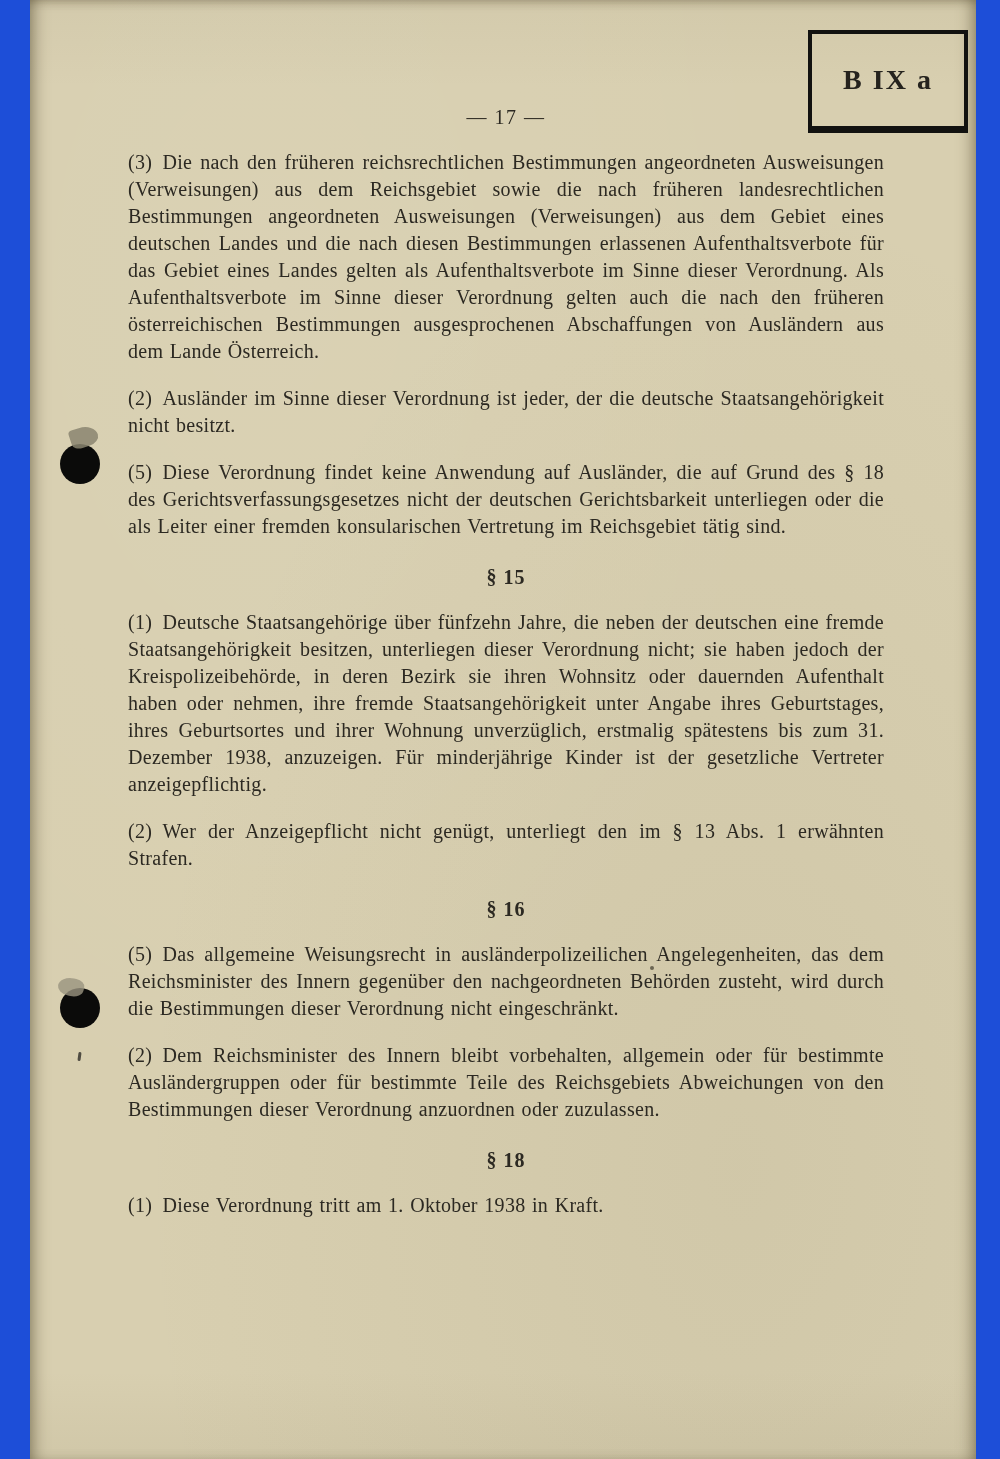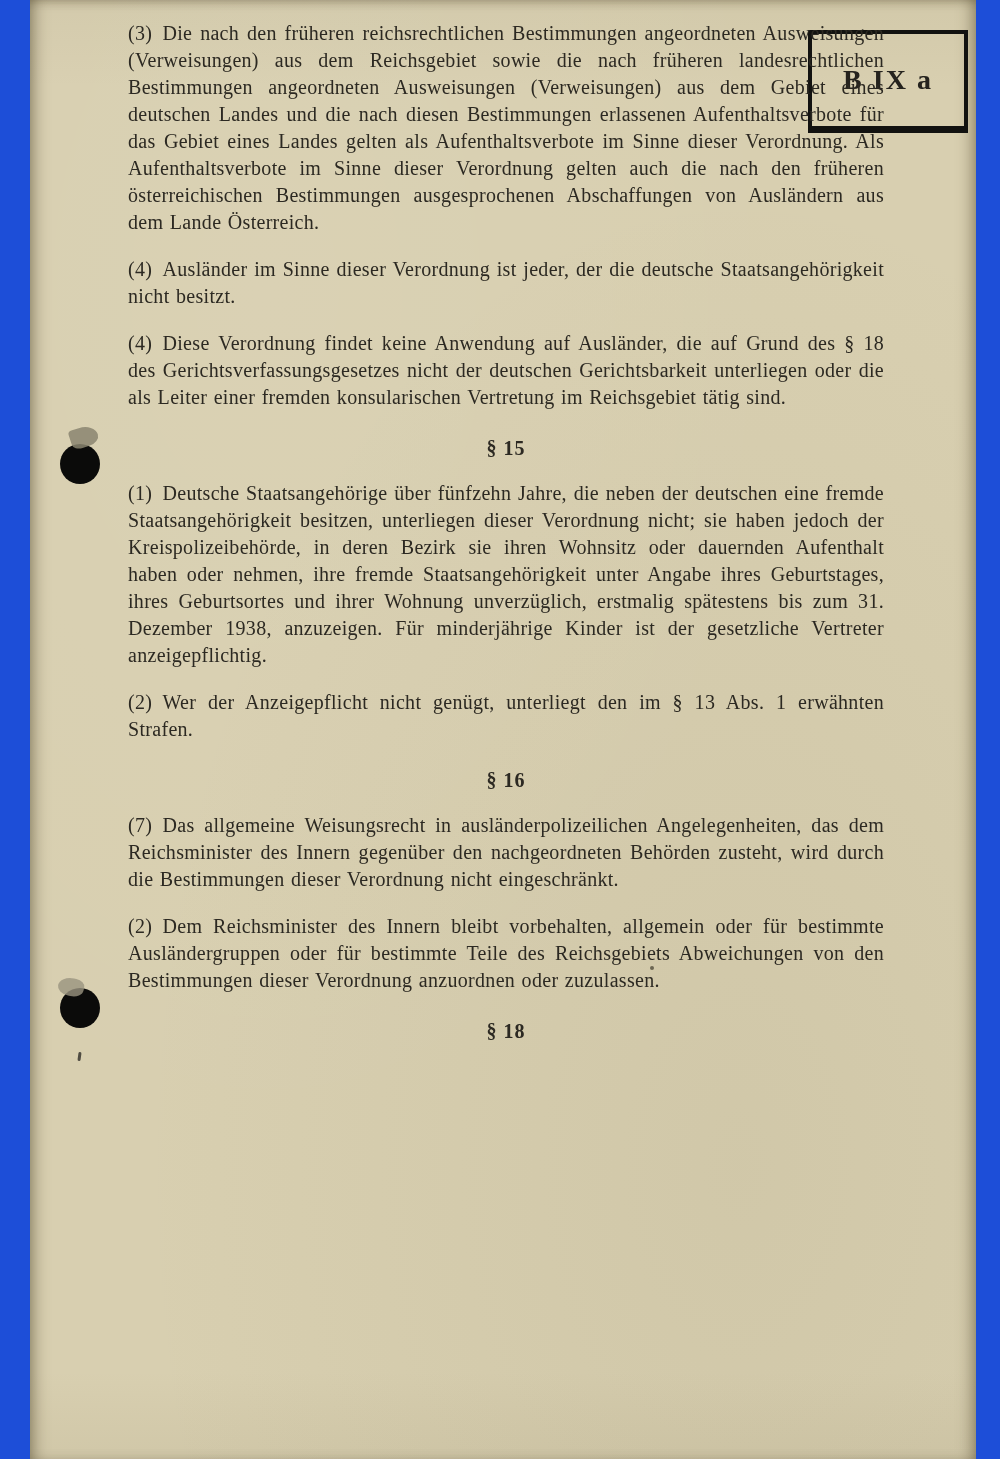--- a/index.html
+++ b/index.html
@@ -145,31 +145,33 @@
     <div class="corner-box">
       <span class="corner-label">B IX a</span>
     </div>
 
     <div class="punch punch-1"></div>
     <div class="punch punch-2"></div>
     <div class="stray-mark"></div>
     <div class="stray-dot"></div>
 
     <div class="content">
+      <div class="page-number">— 17 —</div>
 
       <p class="para">(3) Die nach den früheren reichsrechtlichen Bestimmungen angeordneten Ausweisungen (Verweisungen) aus dem Reichsgebiet sowie die nach früheren landesrechtlichen Bestimmungen angeordneten Ausweisungen (Verweisungen) aus dem Gebiet eines deutschen Landes und die nach diesen Bestimmungen erlassenen Aufenthaltsverbote für das Gebiet eines Landes gelten als Aufenthaltsverbote im Sinne dieser Verordnung. Als Aufenthaltsverbote im Sinne dieser Verordnung gelten auch die nach den früheren österreichischen Bestimmungen ausgesprochenen Abschaffungen von Ausländern aus dem Lande Österreich.</p>
 
-      <p class="para">(4) Ausländer im Sinne dieser Verordnung ist jeder, der die deutsche Staatsangehörigkeit nicht besitzt.</p>
-      <p class="para">(4) Diese Verordnung findet keine Anwendung auf Ausländer, die auf Grund des § 18 des Gerichtsverfassungsgesetzes nicht der deutschen Gerichtsbarkeit unterliegen oder die als Leiter einer fremden konsularischen Vertretung im Reichsgebiet tätig sind.</p>
+      <p class="para">(2) Ausländer im Sinne dieser Verordnung ist jeder, der die deutsche Staatsangehörigkeit nicht besitzt.</p>
+      <p class="para">(5) Diese Verordnung findet keine Anwendung auf Ausländer, die auf Grund des § 18 des Gerichtsverfassungsgesetzes nicht der deutschen Gerichtsbarkeit unterliegen oder die als Leiter einer fremden konsularischen Vertretung im Reichsgebiet tätig sind.</p>
 
       <h2 class="section-heading">§ 15</h2>
       <p class="para">(1) Deutsche Staatsangehörige über fünfzehn Jahre, die neben der deutschen eine fremde Staatsangehörigkeit besitzen, unterliegen dieser Verordnung nicht; sie haben jedoch der Kreispolizeibehörde, in deren Bezirk sie ihren Wohnsitz oder dauernden Aufenthalt haben oder nehmen, ihre fremde Staatsangehörigkeit unter Angabe ihres Geburtstages, ihres Geburtsortes und ihrer Wohnung unverzüglich, erstmalig spätestens bis zum 31. Dezember 1938, anzuzeigen. Für minderjährige Kinder ist der gesetzliche Vertreter anzeigepflichtig.</p>
       <p class="para">(2) Wer der Anzeigepflicht nicht genügt, unterliegt den im § 13 Abs. 1 erwähnten Strafen.</p>
 
       <h2 class="section-heading">§ 16</h2>
-      <p class="para">(7) Das allgemeine Weisungsrecht in ausländerpolizeilichen Angelegenheiten, das dem Reichsminister des Innern gegenüber den nachgeordneten Behörden zusteht, wird durch die Bestimmungen dieser Verordnung nicht eingeschränkt.</p>
+      <p class="para">(5) Das allgemeine Weisungsrecht in ausländerpolizeilichen Angelegenheiten, das dem Reichsminister des Innern gegenüber den nachgeordneten Behörden zusteht, wird durch die Bestimmungen dieser Verordnung nicht eingeschränkt.</p>
       <p class="para">(2) Dem Reichsminister des Innern bleibt vorbehalten, allgemein oder für bestimmte Ausländergruppen oder für bestimmte Teile des Reichsgebiets Abweichungen von den Bestimmungen dieser Verordnung anzuordnen oder zuzulassen.</p>
 
       <h2 class="section-heading">§ 18</h2>
+      <p class="para">(1) Diese Verordnung tritt am 1. Oktober 1938 in Kraft.</p>
     </div>
 
   </div>
 </div>
 
 </body></html>

